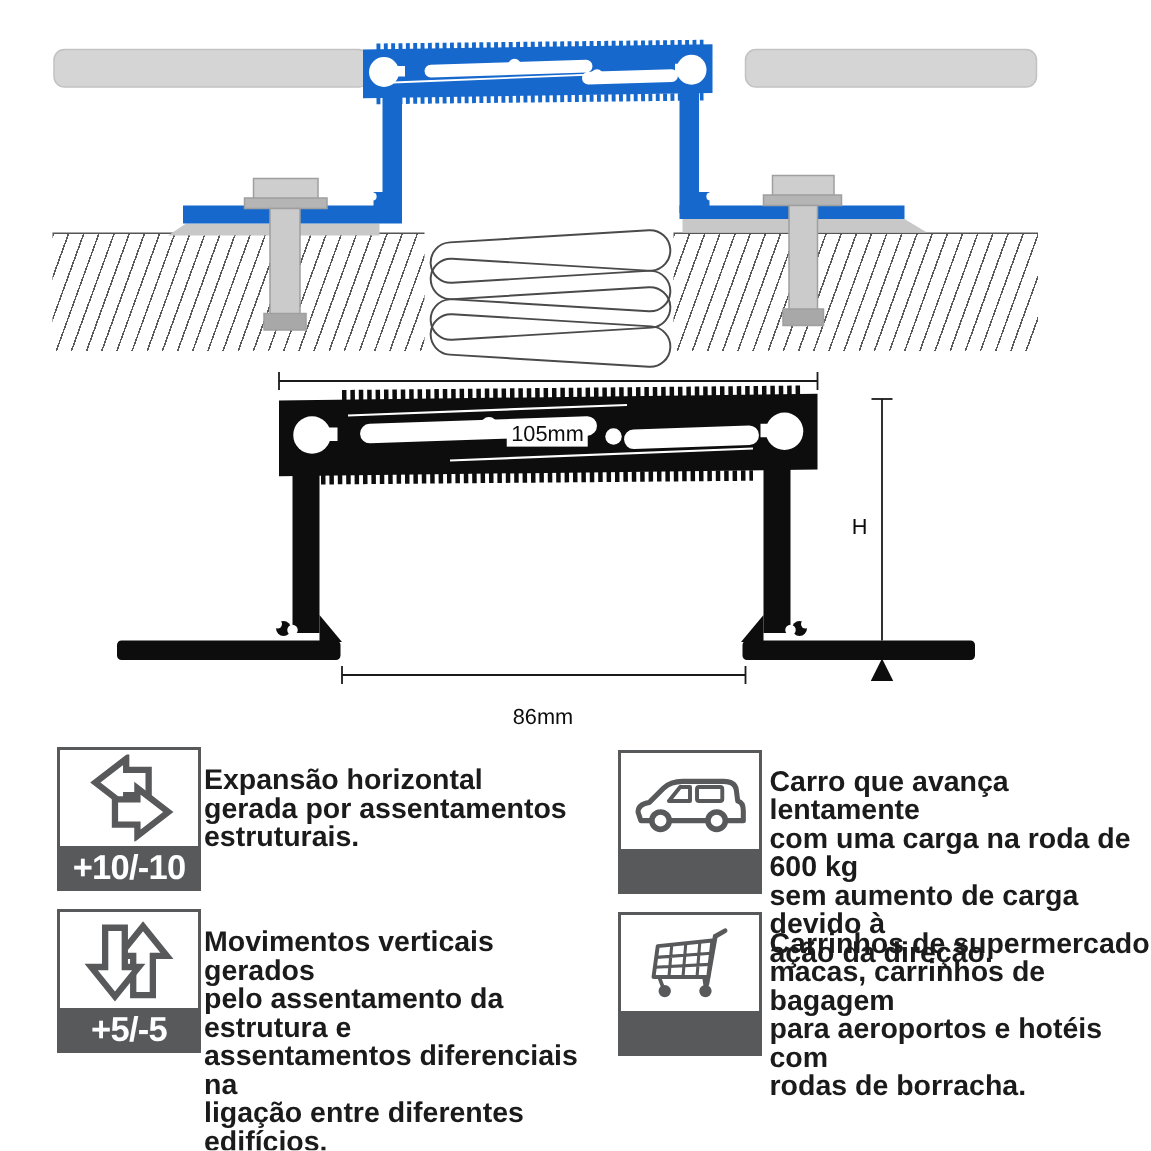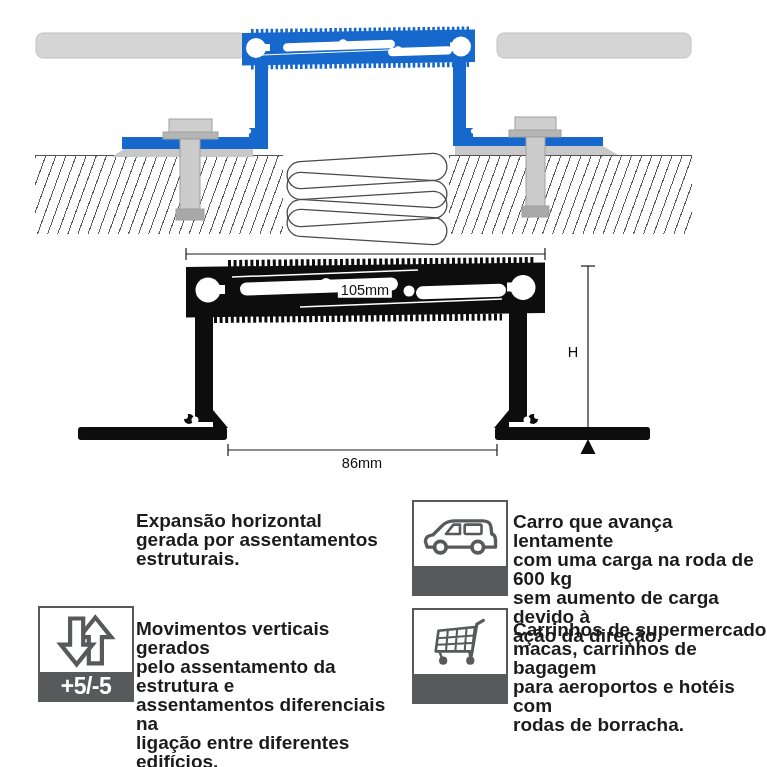--- a/index.html
+++ b/index.html
@@ -149,23 +149,32 @@
 
       <g>
         <line x1="588" y1="266" x2="588" y2="427" stroke="#1a1a1a" stroke-width="1.2"></line>
         <line x1="581" y1="266" x2="595" y2="266" stroke="#1a1a1a" stroke-width="1.2"></line>
         <polygon points="588,439 580.5,454 595.5,454" fill="#0d0d0d"></polygon>
       </g>
     </g>
   </svg>
 
   <span class="dim-label" style="left:365px;top:246px;margin-top:44px;">105mm</span>
-  <span class="dim-label" style="left:362px;top:463px;">86mm</span>
+  <span class="dim-label" style="left:362px;top:479px;">86mm</span>
   <span class="dim-label" style="left:573px;top:352px;">H</span>
 
+  <div class="icon-box" style="left:38px;top:498px;">
+    <div class="icon-area">
+      <svg width="88" height="58" viewBox="0 0 92 62">
+        <path d="M60,12 H44 V4 L22,21 L44,38 V30 H60 Z" fill="#ffffff" stroke="#58595b" stroke-width="4.5" transform="translate(0,-1)"></path>
+        <path d="M36,40 H52 V32 L74,49 L52,66 V58 H36 Z" fill="#ffffff" stroke="#58595b" stroke-width="4.5" transform="translate(0,-8)"></path>
+      </svg>
+    </div>
+    <div class="band">+10/-10</div>
+  </div>
   <div class="feature-text" style="left:136px;top:511px;">Expansão horizontal
 gerada por assentamentos
 estruturais.</div>
 
   <div class="icon-box" style="left:38px;top:606px;">
     <div class="icon-area">
       <svg width="88" height="58" viewBox="0 0 92 62">
         <path d="M49,58 V30 H39 L56,9 L73,30 H63 V58 Z" fill="#ffffff" stroke="#58595b" stroke-width="4.5" transform="translate(0,-2)"></path>
         <path d="M29,6 V34 H19 L36,55 L53,34 H43 V6 Z" fill="#ffffff" stroke="#58595b" stroke-width="4.5" transform="translate(0,2)"></path>
       </svg>

